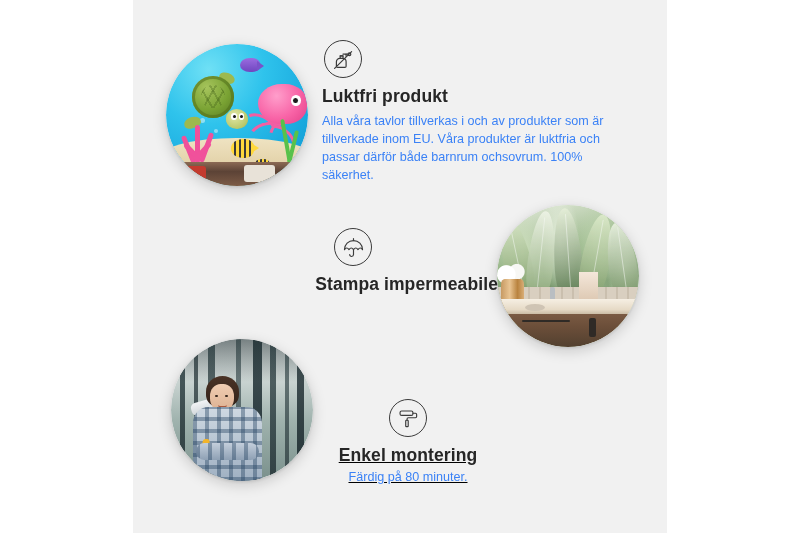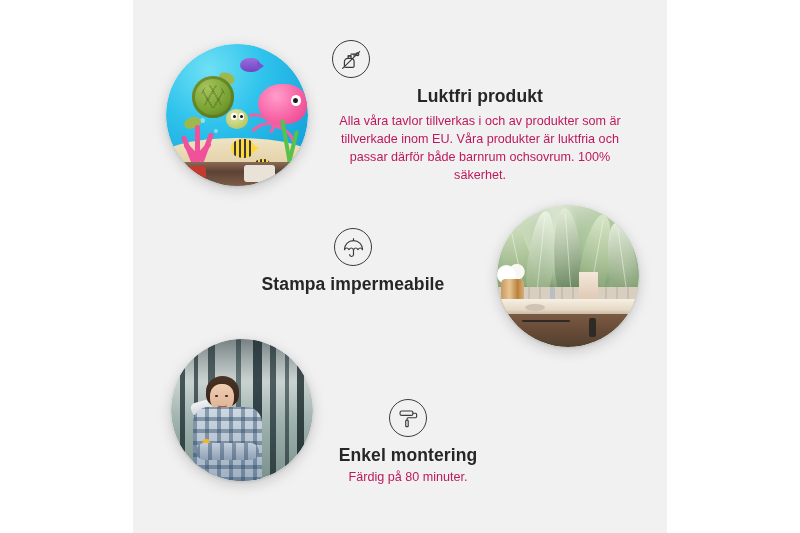--- a/index.html
+++ b/index.html
@@ -291,35 +291,35 @@
   .icon-circle svg { display:block; }
   .f-title {
     font-size: 17.5px;
     font-weight: bold;
     color: #262626;
     letter-spacing: 0.1px;
   }
   .f-desc {
     font-size: 12.6px;
     line-height: 1.42;
-    color: #be185d;
-  }
-
-  
-  #feature-odourless { left: 330px; top: 40px; width: 300px; text-align: center; }
+    color: #3b82f6;
+  }
+
+  
+  #feature-odourless { left: 322px; top: 40px; width: 300px; text-align: left; }
   #feature-odourless .icon-circle { margin: 0 0 8px 2px; }
   #feature-odourless .f-title { margin-bottom: 6px; }
 
   
   #feature-waterproof { left: 208px; top: 228px; width: 290px; text-align: center; }
   #feature-waterproof .icon-circle { margin: 0 auto 8px auto; }
-  #feature-waterproof .f-title { margin-bottom: 4px; }
-
-  
-  #feature-assembly { left: 288px; top: 399px; width: 240px; text-align: center; }
+  #feature-waterproof .f-title { margin-bottom: 4px; text-align: right; }
+
+  
+  #feature-assembly { left: 288px; top: 399px; width: 240px; text-align: center; text-decoration: underline; }
   #feature-assembly .icon-circle { margin: 0 auto 8px auto; }
   #feature-assembly .f-title { margin-bottom: 3px; }
 </style>
 </head>
 <body>
 
 <div class="screen">
   <div class="panel"></div>
 
   <div class="circle" id="circle-ocean">

